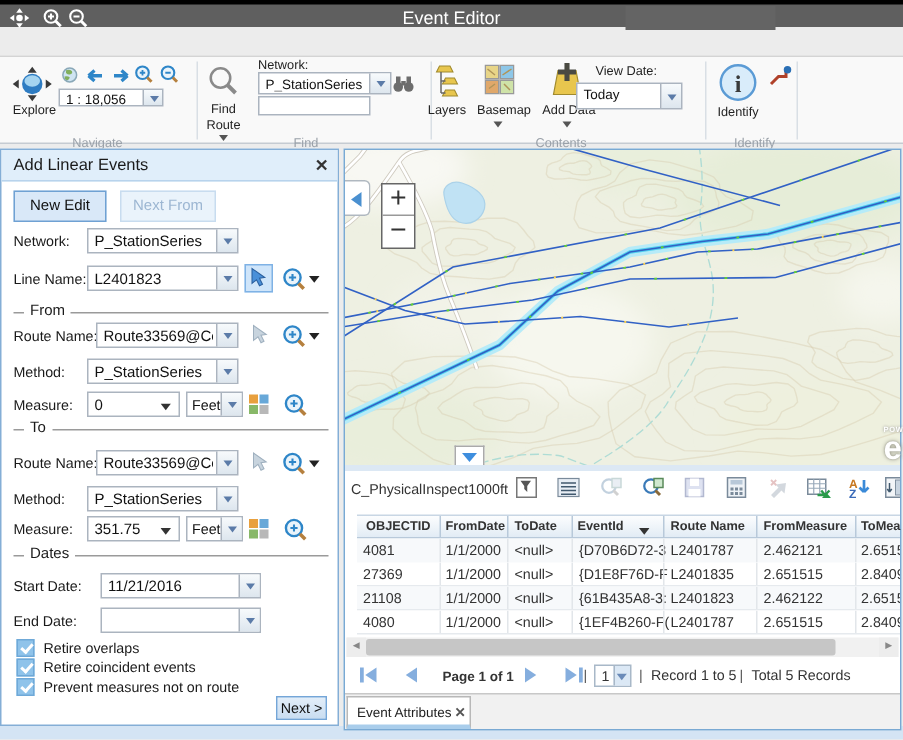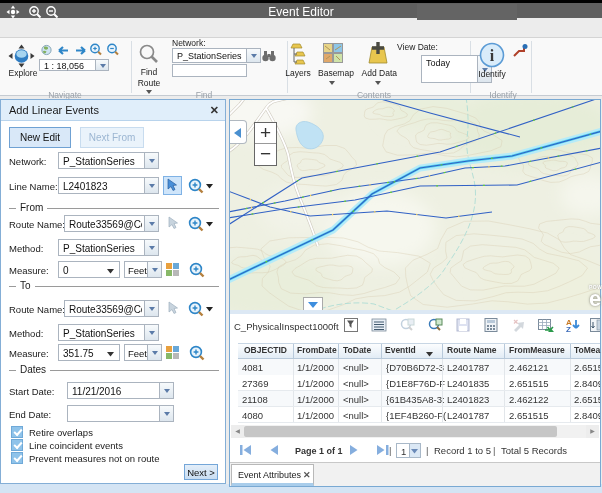--- a/index.html
+++ b/index.html
@@ -184,21 +184,21 @@
     <div class="abs" style="left:329px;top:43px;width:0;height:0;border:3px solid transparent;border-top:4px solid #555"></div>
 
     <svg class="abs" style="left:366px;top:3px" width="24" height="24" viewBox="0 0 24 24">
       <path d="M6 6 L18 6 L21 22 L3 22 Z" fill="#e8c64e" stroke="#a08a2e" stroke-width="0.8"></path>
       <path d="M12 1 v12 M6 7 h12" stroke="#4a4a42" stroke-width="3.4"></path>
     </svg>
     <div class="rlabel" style="left:357px;top:30px;width:40px;text-align:right">Add Data</div>
     <div class="abs" style="left:375px;top:43px;width:0;height:0;border:3px solid transparent;border-top:4px solid #555"></div>
 
     <div class="rlabel" style="left:397px;top:4px">View Date:</div>
-    <div class="combo" style="left:421px;top:17px;width:71px;height:28px">
+    <div class="combo" style="left:384px;top:17px;width:71px;height:18px">
       <span class="txt">Today</span>
         <span class="dd"></span>
     </div>
 
     <svg class="abs" style="left:479px;top:4px" width="26" height="26" viewBox="0 0 26 26">
       <circle cx="13" cy="13" r="11.5" fill="#d9ecfa" stroke="#5b9bd5" stroke-width="1.6"></circle>
       <text x="13" y="19" text-anchor="middle" font-family="Liberation Serif, serif" font-size="16" font-weight="bold" fill="#3a3a3a">i</text>
     </svg>
     <div class="rlabel" style="left:473px;top:31px;width:38px;text-align:center">Identify</div>
     <svg class="abs" style="left:513px;top:6px" width="16" height="14" viewBox="0 0 16 14">
@@ -335,21 +335,21 @@
         <span class="txt" style="top:3px;font-size:10px">11/21/2016</span>
         <span class="dd"></span>
       </div>
     <div class="plabel" style="left:8px;top:309px">End Date:</div>
     <div class="combo" style="left:66px;top:305px;width:107px;height:17px">
         <span class="dd"></span>
       </div>
     <div class="chk" style="left:10px;top:326px"></div>
     <div class="plabel" style="left:28px;top:327px">Retire overlaps</div>
     <div class="chk" style="left:10px;top:339px"></div>
-    <div class="plabel" style="left:28px;top:340px">Line coincident events</div>
+    <div class="plabel" style="left:28px;top:340px">Retire coincident events</div>
     <div class="chk" style="left:10px;top:352px"></div>
     <div class="plabel" style="left:28px;top:353px">Prevent measures not on route</div>
     <div class="btn-blue" style="left:183px;top:364px;width:34px;height:16px;padding-top:2px;background:linear-gradient(#e3eef9,#c9ddf1);border-color:#74a6d8;font-size:9.5px">Next &gt;</div>
   </div>
 
   <div id="rpanel">
 
     <div class="abs" style="left:0;top:0;width:370px;height:210px;overflow:hidden">
     <svg width="370" height="210" viewBox="230 100 370 210" preserveAspectRatio="none">
       <rect x="230" y="100" width="370" height="210" fill="#eef0e2"></rect>

